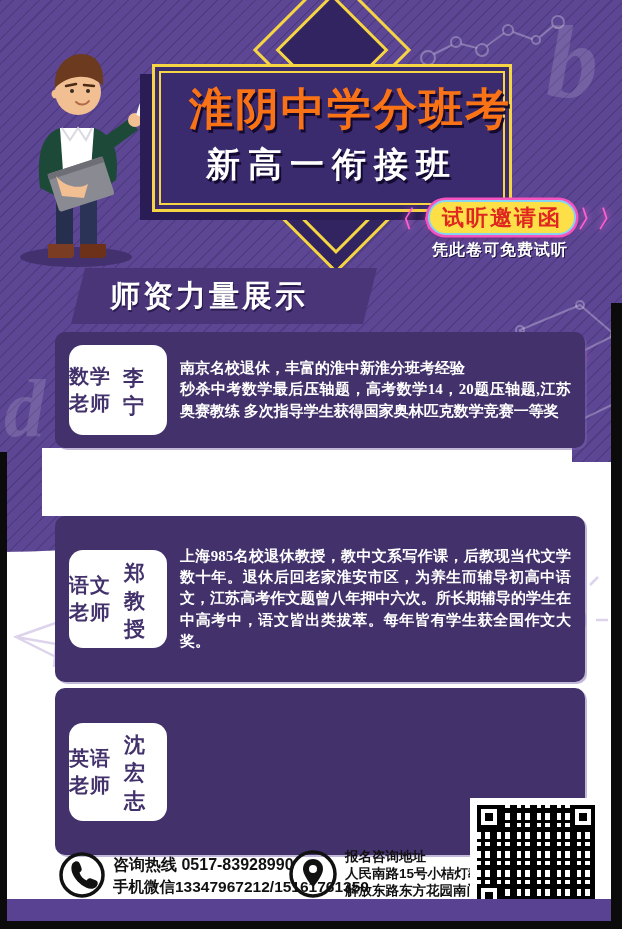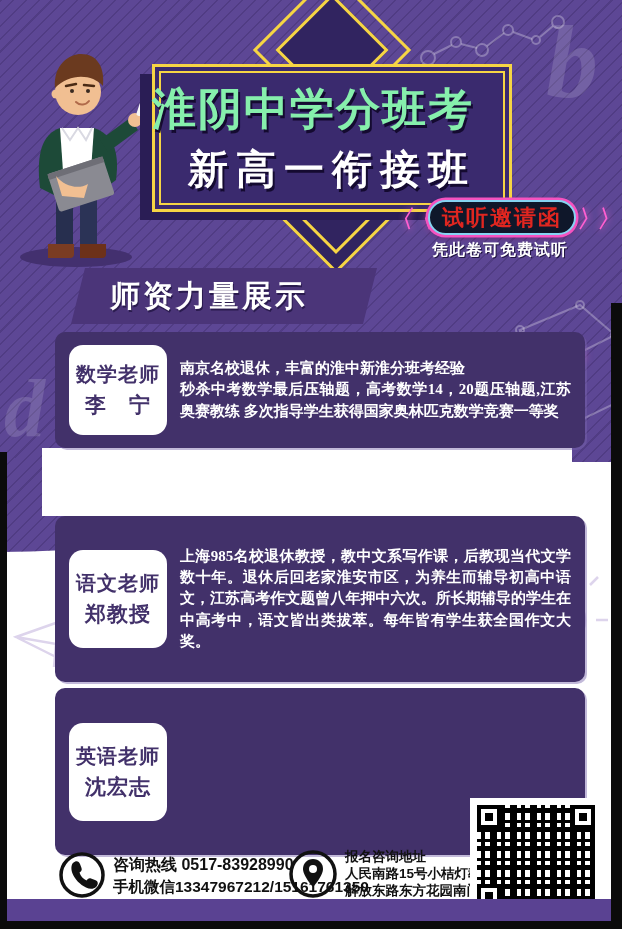--- a/index.html
+++ b/index.html
@@ -27,31 +27,31 @@
   
   .diamond{box-sizing:border-box;border:3px solid #f6d544;transform:rotate(45deg);}
   .d-top-outer{left:276px;top:-6px;width:112px;height:112px;}
   .d-top-inner{left:292px;top:10px;width:80px;height:80px;background:#312460;}
   .d-bot-outer{left:298px;top:182px;width:76px;height:76px;background:#312460;}
   .d-bot-inner{left:312px;top:196px;width:48px;height:48px;}
   .hero-shadow{left:140px;top:74px;width:362px;height:146px;background:#2a1d55;}
   .hero-box{left:152px;top:64px;width:360px;height:148px;background:#3a2a6e;
       border:3px solid #f6d544;box-sizing:border-box;}
   .hero-box-inner{position:absolute;inset:4px;border:2px solid #f6d544;}
-  .hero-t1{left:152px;top:80px;width:396px;text-align:left;font-size:44px;font-weight:900;
-      color:#86efac;letter-spacing:2px;text-shadow:2px 3px 0 rgba(18,8,44,.95);}
-  .hero-t2{left:152px;top:142px;width:360px;text-align:center;font-size:40px;font-weight:900;
+  .hero-t1{left:152px;top:80px;width:396px;text-align:center;font-size:44px;font-weight:900;
+      color:#f97316;letter-spacing:2px;text-shadow:2px 3px 0 rgba(18,8,44,.95);}
+  .hero-t2{left:152px;top:142px;width:360px;text-align:center;font-size:34px;font-weight:900;
       color:#ffffff;letter-spacing:8px;text-shadow:2px 3px 0 rgba(18,8,44,.95);}
 
   
   .chev{font-size:24px;font-weight:bold;color:#ff5fd0;transform:skewX(-8deg);
       text-shadow:0 0 7px rgba(255,95,208,.9);letter-spacing:-4px;}
   .chev-l{left:390px;top:203px;}
   .chev-r{left:578px;top:203px;}
-  .badge-pill{left:428px;top:200px;width:148px;height:35px;background:#0f172a;
+  .badge-pill{left:428px;top:200px;width:148px;height:35px;background:#fde047;
       border:2px solid #86d4f2;border-radius:18px;box-sizing:border-box;
       box-shadow:0 0 0 2.5px #f553c0,0 3px 6px rgba(120,20,90,.5);
       display:flex;align-items:center;justify-content:center;}
   .badge-pill span{font-size:22px;font-weight:900;color:#e02620;letter-spacing:2px;}
   .badge-sub{left:400px;top:240px;width:200px;text-align:center;font-size:16px;font-weight:900;
       color:#fff;letter-spacing:1px;text-shadow:1px 1px 0 rgba(18,8,44,.8);}
 
   
   .sec-head{left:78px;top:268px;width:292px;height:56px;background:#4b3579;transform:skewX(-14deg);}
   .sec-head-text{transform:skewX(14deg);font-size:30px;font-weight:900;color:#fff;
@@ -59,21 +59,21 @@
 
   .white-gap{left:42px;top:448px;width:530px;height:68px;background:#fff;}
 
   
   .card{position:absolute;left:55px;width:530px;background:#42316a;border-radius:10px;
       display:flex;align-items:center;gap:13px;padding:10px 14px;box-sizing:border-box;
       box-shadow:2px 2px 0 rgba(120,100,170,.45);}
   .card1{top:332px;height:116px;}
   .card2{top:516px;height:166px;}
   .card3{top:688px;height:167px;}
-  .tlabel{flex:0 0 98px;background:#fff;border-radius:14px;display:flex;flex-direction:column;
+  .tlabel{flex:0 0 98px;background:#fff;border-radius:14px;display:flex;flex-direction:row;
       justify-content:center;align-items:center;font-family:"Liberation Serif",serif;
       color:#42316a;font-weight:bold;}
   .card1 .tlabel{height:90px;} .card2 .tlabel{height:98px;} .card3 .tlabel{height:98px;}
   .tsubject{font-size:20px;letter-spacing:1px;}
   .tname{font-size:21px;margin-top:3px;letter-spacing:1px;}
   .bio{font-family:"Liberation Serif",serif;color:#fff;font-weight:bold;font-size:15px;
       line-height:1.42;white-space:pre-line;text-align:justify;}
 
   
   .f-line{color:#111;font-weight:bold;}

